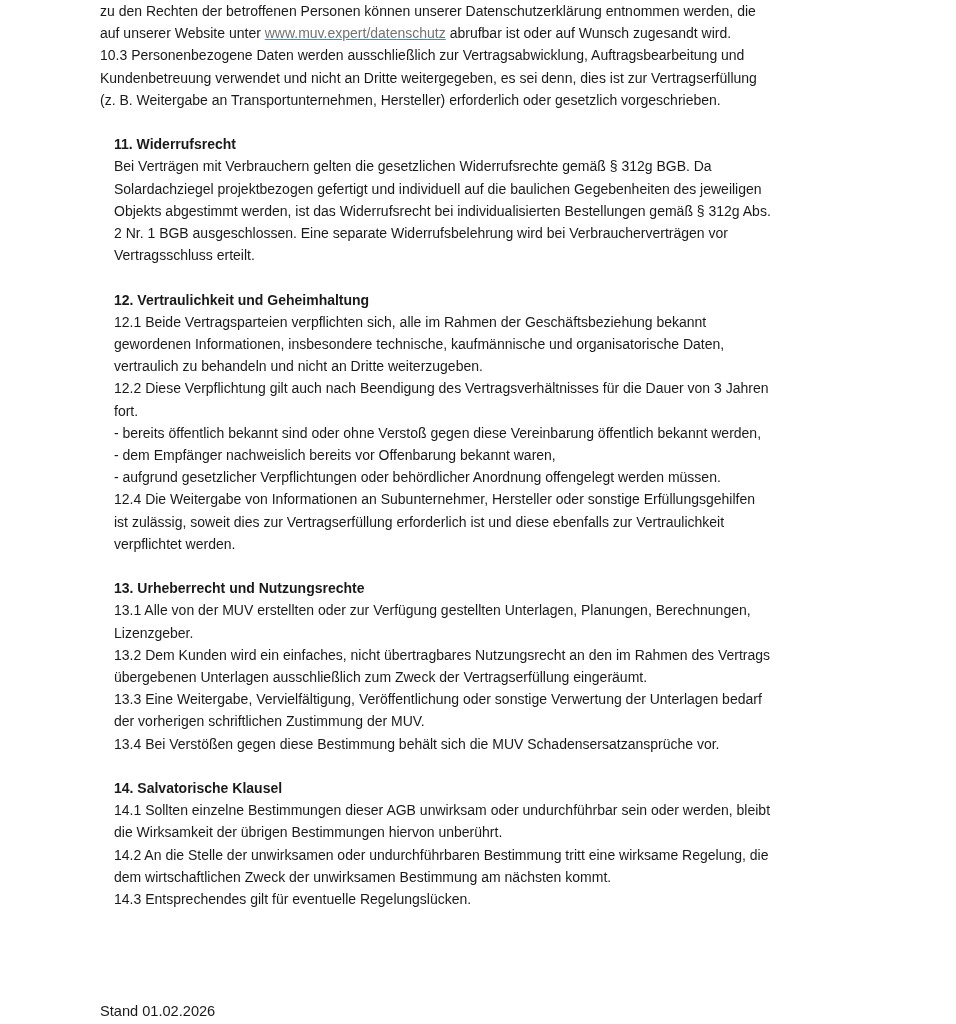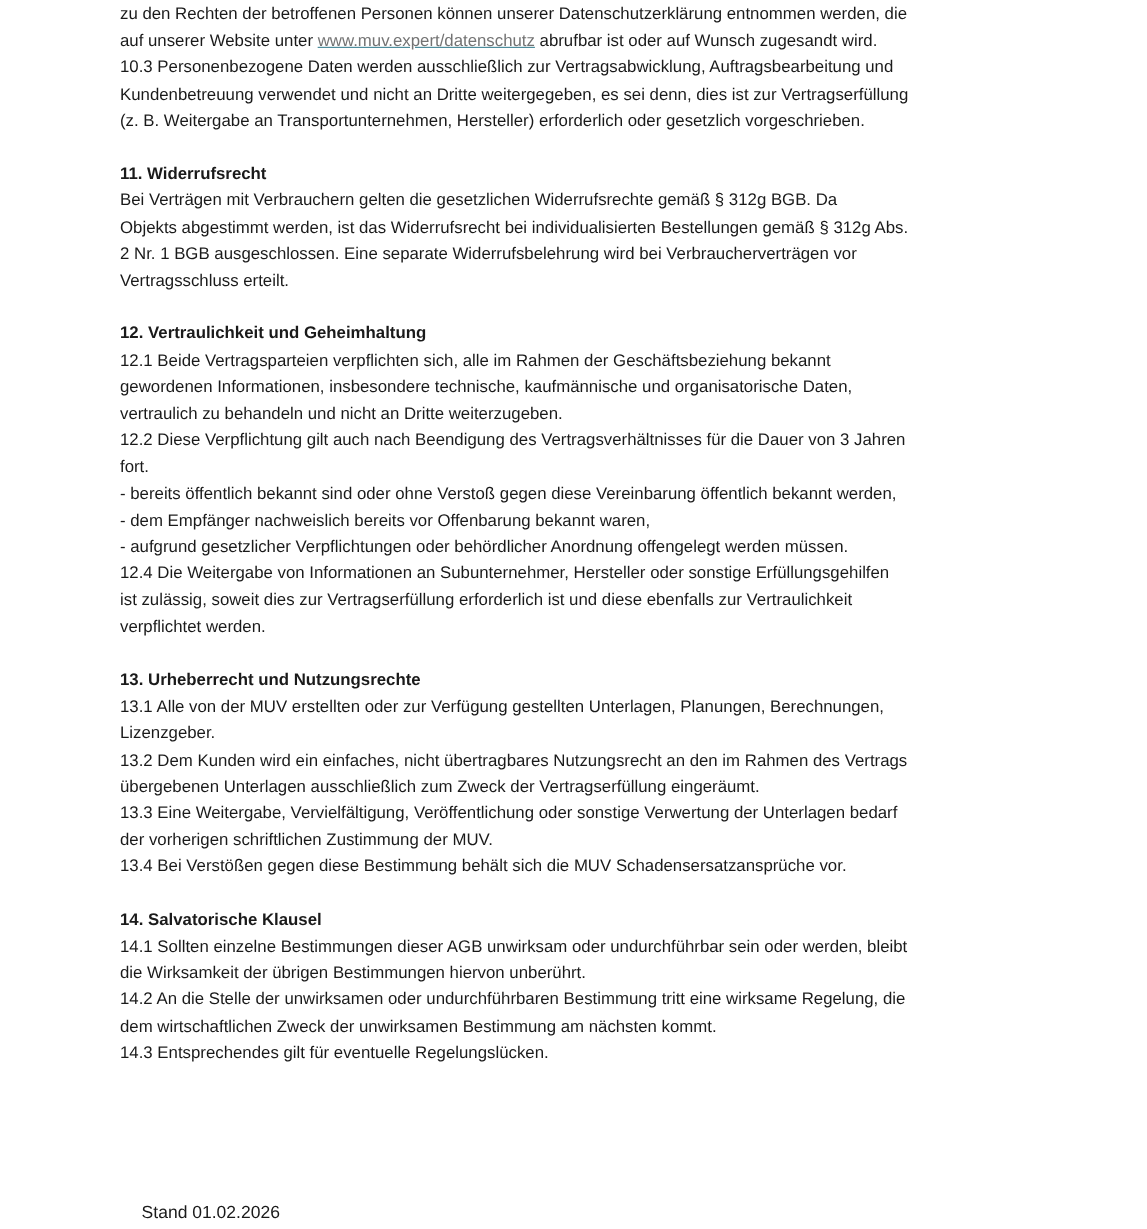--- a/index.html
+++ b/index.html
@@ -22,58 +22,59 @@
       width: 760px;
       font-size: 14px;
       line-height: 22.2px;
     }
     .line {
       white-space: nowrap;
       display: block;
     }
     .section {
       margin-top: 22.2px;
+      margin-left: 14px;
     }
     .heading {
       font-weight: bold;
       display: block;
       white-space: nowrap;
     }
     .link {
       color: #737373;
       text-decoration: underline;
       text-decoration-color: #4d8c9c;
       cursor: pointer;
     }
     .footer {
       position: absolute;
       left: 100px;
       top: 1000px;
       font-size: 14.6px;
       line-height: 22px;
       white-space: nowrap;
-      margin-left: 18px;
     }
   </style>
 </head>
 <body>
 
 <div class="page">
 
   <div>
     <span class="line">zu den Rechten der betroffenen Personen können unserer Datenschutzerklärung entnommen werden, die</span>
     <span class="line"><span>auf unserer Website unter </span><a class="link">www.muv.expert/datenschutz</a><span> abrufbar ist oder auf Wunsch zugesandt wird.</span></span>
     <span class="line">10.3 Personenbezogene Daten werden ausschließlich zur Vertragsabwicklung, Auftragsbearbeitung und</span>
     <span class="line">Kundenbetreuung verwendet und nicht an Dritte weitergegeben, es sei denn, dies ist zur Vertragserfüllung</span>
     <span class="line">(z. B. Weitergabe an Transportunternehmen, Hersteller) erforderlich oder gesetzlich vorgeschrieben.</span>
   </div>
 
   <div class="section">
     <span class="heading">11. Widerrufsrecht</span>
     <span class="line">Bei Verträgen mit Verbrauchern gelten die gesetzlichen Widerrufsrechte gemäß § 312g BGB. Da</span>
+    <span class="line">Solardachziegel projektbezogen gefertigt und individuell auf die baulichen Gegebenheiten des jeweiligen</span>
     <span class="line">Objekts abgestimmt werden, ist das Widerrufsrecht bei individualisierten Bestellungen gemäß § 312g Abs.</span>
     <span class="line">2 Nr. 1 BGB ausgeschlossen. Eine separate Widerrufsbelehrung wird bei Verbraucherverträgen vor</span>
     <span class="line">Vertragsschluss erteilt.</span>
   </div>
 
   <div class="section">
     <span class="heading">12. Vertraulichkeit und Geheimhaltung</span>
     <span class="line">12.1 Beide Vertragsparteien verpflichten sich, alle im Rahmen der Geschäftsbeziehung bekannt</span>
     <span class="line">gewordenen Informationen, insbesondere technische, kaufmännische und organisatorische Daten,</span>
     <span class="line">vertraulich zu behandeln und nicht an Dritte weiterzugeben.</span>

